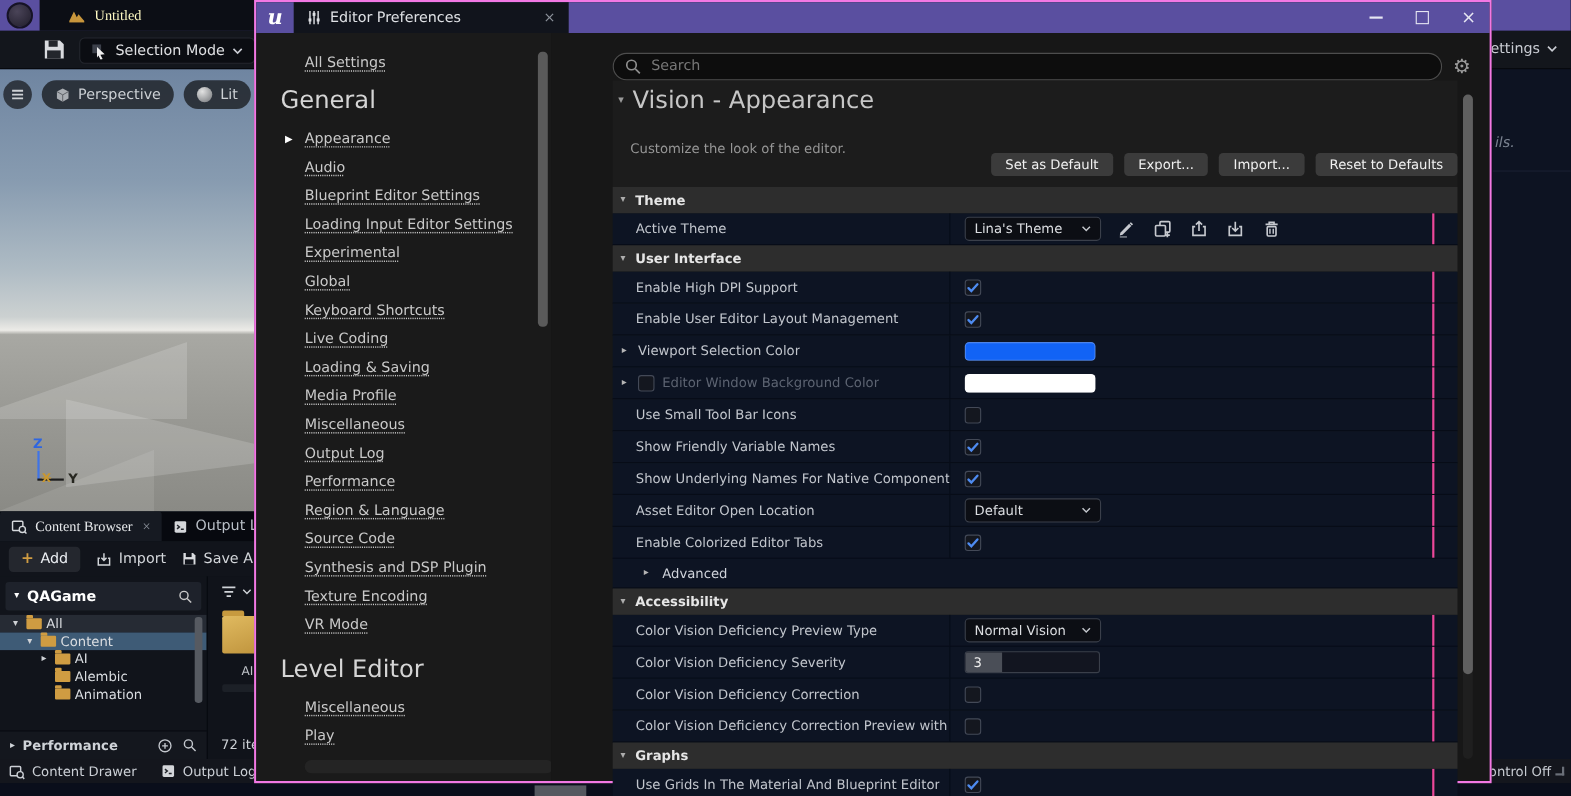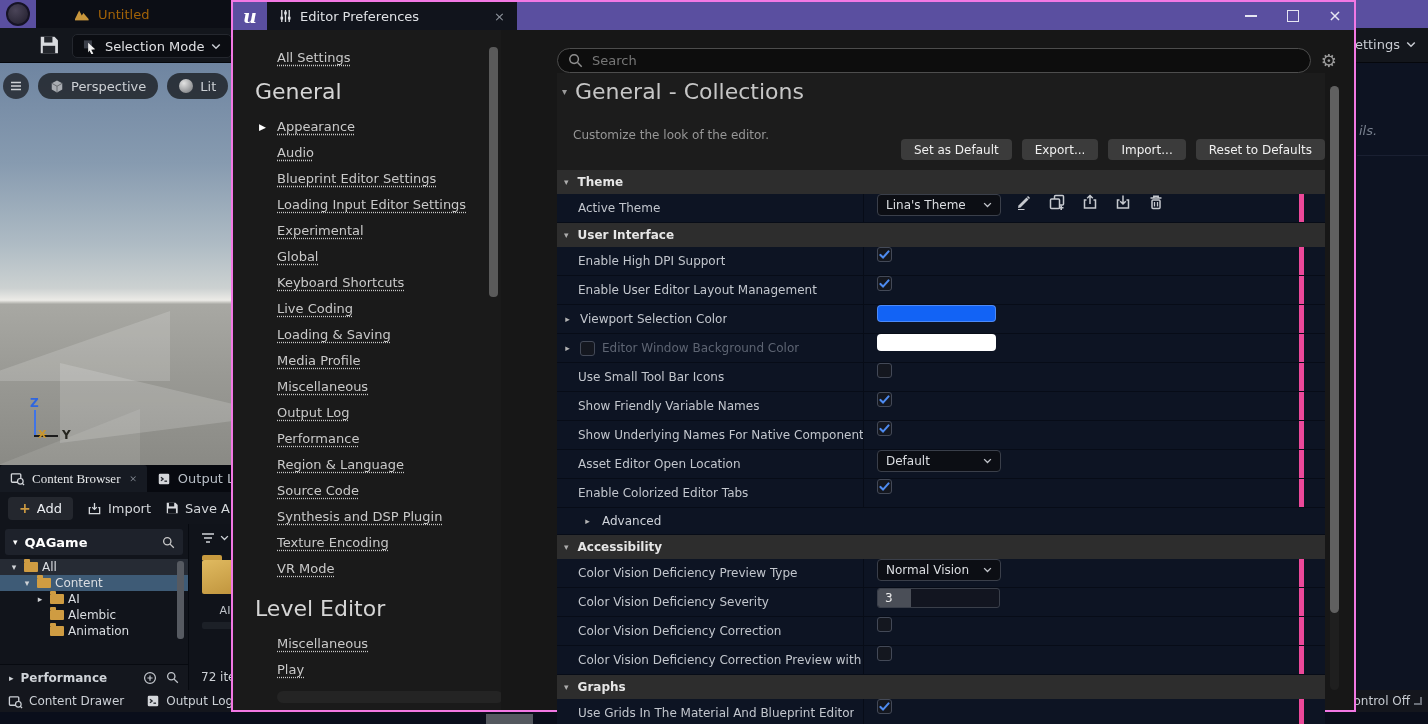--- a/index.html
+++ b/index.html
@@ -6,21 +6,21 @@
   html,body { width:1428px; height:724px; overflow:hidden; background:#0b101e;
     font-family:"DejaVu Sans","Liberation Sans",sans-serif; }
   .screen { position:relative; width:1428px; height:724px; overflow:hidden;
     --purple:#5a4fa0; --pink:#f278e4; --check:#4e8bf0; --gold:#cf9c42; }
 
   
   .main-titlebar { position:absolute; left:0; top:0; width:100%; height:28px; background:var(--purple); }
   .badge { position:absolute; left:0; top:0; width:36px; height:28px; display:flex; align-items:center; justify-content:center; }
   .badge-circle { width:24px; height:24px; border-radius:50%; background:radial-gradient(circle at 38% 32%, #4a4458, #201d2b); border:2px solid #161325; }
   .tabwell { position:absolute; left:36px; top:0; width:195px; height:28px; background:#0c0e15; display:flex; }
-  .leveltab { display:flex; align-items:center; gap:8px; padding:0 16px 0 38px; color:#a16207; font-size:13px; }
+  .leveltab { display:flex; align-items:center; gap:8px; padding:0 16px 0 26px; color:#fef9c3; font-size:13px;font-family:Liberation Serif, serif; }
 
   .toolbar-main { position:absolute; left:0; top:28px; width:100%; height:35px; background:#13161c; border-bottom:1px solid #05070c; }
   .save-btn { position:absolute; left:38px; top:6px; width:24px; height:23px; }
   .selmode-btn { position:absolute; left:72px; top:6px; height:24px; background:#0b0d12; border:1px solid #24272e; border-radius:5px;
     display:flex; align-items:center; gap:7px; padding:0 10px; color:#dfe0e3; font-size:13px; }
   .settings-frag { position:absolute; right:12px; top:9px; display:flex; align-items:center; gap:6px; color:#c9ccd3; font-size:13px; }
 
   .viewport { position:absolute; left:0; top:63px; width:231px; height:402px; overflow:hidden;
     background:linear-gradient(180deg,#6f85a1 0%,#879bb0 25%,#aebbc4 45%,#ccd1d1 56%,#ecebe7 59%,#a8a8a3 60%,#999994 78%,#8a8a85 100%); }
   .vp-tri { position:absolute; background:rgba(255,255,255,.16); }
@@ -121,21 +121,21 @@
   .hdr-btn { height:21px; background:#3b3b3b; border-radius:4px; padding:0 13px; font-size:12px; color:#f0f0f0; display:flex; align-items:center; white-space:nowrap; }
 
   .sec-header { height:24px; background:#2d2d2d; display:flex; align-items:center; gap:9px; padding-left:7px; color:#e6e6e6; font-size:12px; font-weight:bold; }
   .sec-header .tri { color:#adadad; font-size:9px; }
   .set-row { height:29px; background:#0d1423; border-bottom:1px solid #070c17; display:flex; align-items:center; }
   .row-left { width:307px; height:100%; padding-left:21px; display:flex; align-items:center; gap:7px; border-right:1px solid #070c17; flex:0 0 auto; }
   .row-left.has-exp { padding-left:5px; }
   .expander { width:11px; font-size:9px; color:#b5b5b5; text-align:center; }
   .row-label { font-size:12px; color:#c2c6cd; white-space:nowrap; overflow:hidden; }
   .row-label.dim { color:#5d6472; }
-  .row-value { flex:1; height:100%; padding-left:13px; display:flex; align-items:flex-start; border-right:5px solid #ec4899; }
+  .row-value { flex:1; height:100%; padding-left:13px; display:flex; align-items:center; border-right:2px solid #ec4899; }
   .row-tail { width:21px; height:100%; flex:0 0 auto; }
   .check { width:15px; height:15px; background:#14171f; border:1px solid #434957; border-radius:3px; display:flex; align-items:center; justify-content:center; }
   .check svg { width:13px; height:13px; }
   .swatch { width:119px; height:17px; border-radius:4px; border:1px solid rgba(255,255,255,.25); }
   .select { width:124px; height:22px; background:#0c0e14; border:1px solid #3a3f4a; border-radius:4px; display:flex; align-items:center; justify-content:space-between; padding:0 8px; color:#dcdee2; font-size:12px; }
   .spin { width:123px; height:20px; border:1px solid #3a3f4a; border-radius:3px; background:#121520; position:relative; display:flex; align-items:center; overflow:hidden; }
   .spin-fill { position:absolute; left:0; top:0; bottom:0; width:27%; background:#4a4e57; }
   .spin-val { position:relative; padding-left:7px; font-size:12px; color:#ececec; }
   .theme-icons { display:flex; align-items:center; gap:17px; margin-left:15px; color:#c6c9cf; }
   .ticon svg { width:16px; height:16px; display:block; }
@@ -463,21 +463,21 @@
                 </svg>
               </span>
             <input class="search-input" placeholder="Search" style="">
           </div>
           <span class="gear">⚙</span>
         </div>
         <div class="settings-panel">
           <div class="panel-header">
             <div class="panel-title-row">
               <span class="tri">▾</span>
-              <span class="panel-title">General - Collections</span>
+              <span class="panel-title">Vision - Appearance</span>
             </div>
             <div class="panel-sub-row">
               <span class="panel-subtitle">Customize the look of the editor.</span>
               <span class="hdr-buttons">
                   <span class="hdr-btn">Set as Default</span>
                   <span class="hdr-btn">Export...</span>
                   <span class="hdr-btn">Import...</span>
                   <span class="hdr-btn">Reset to Defaults</span>
                 </span>
             </div>

